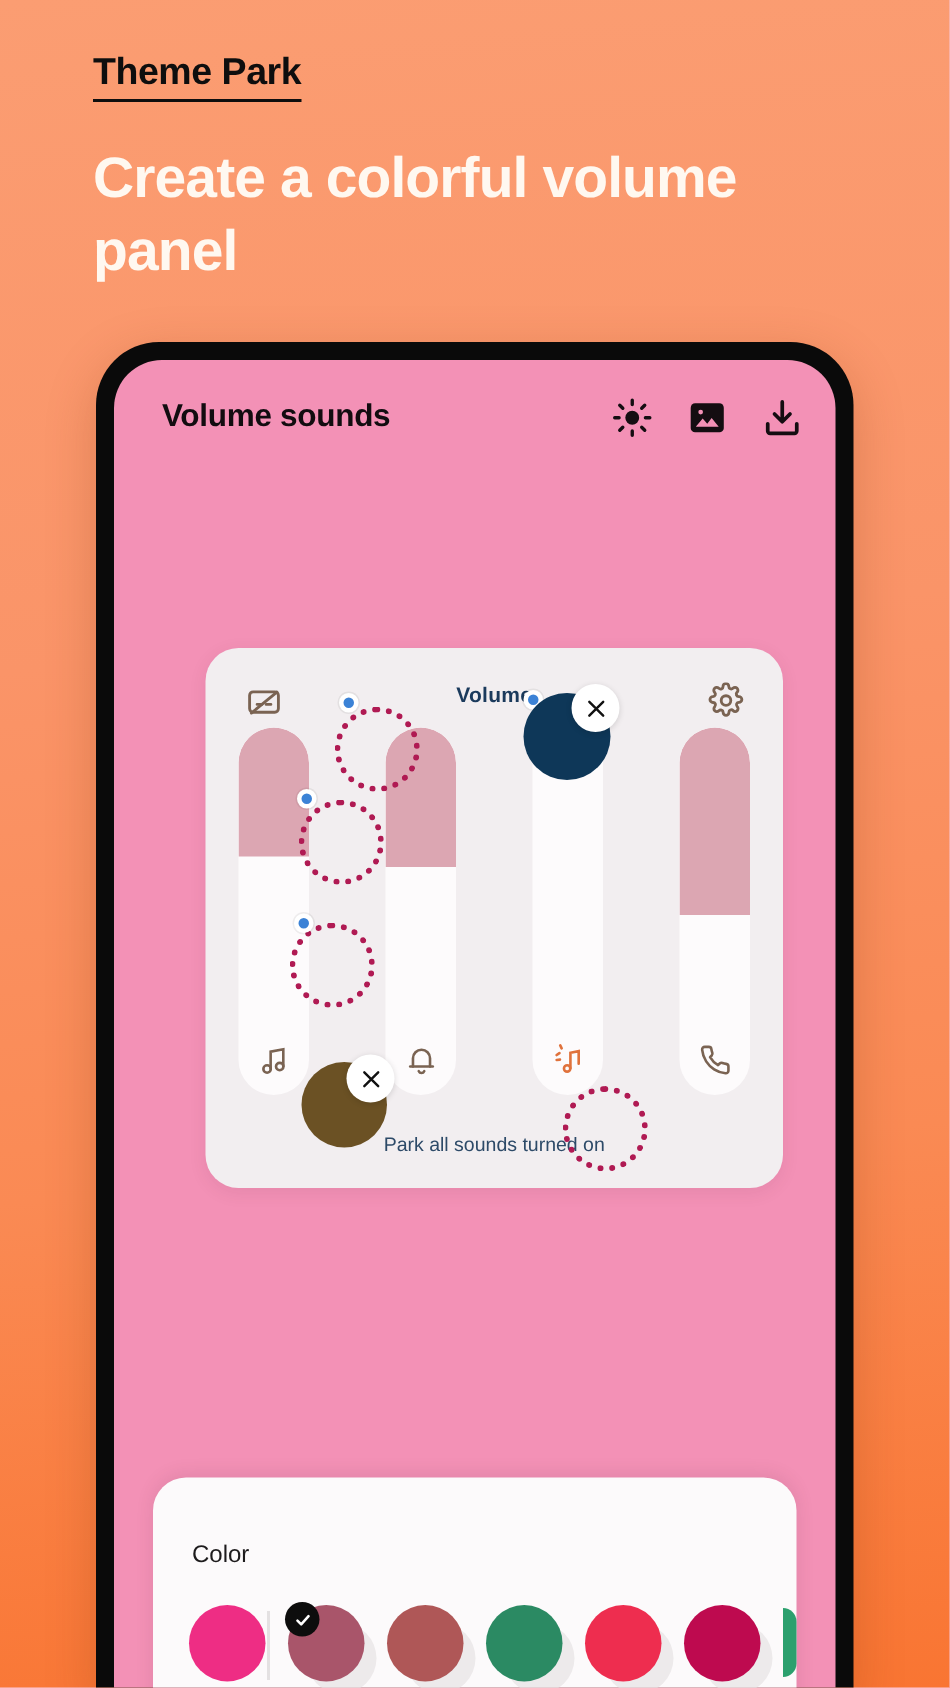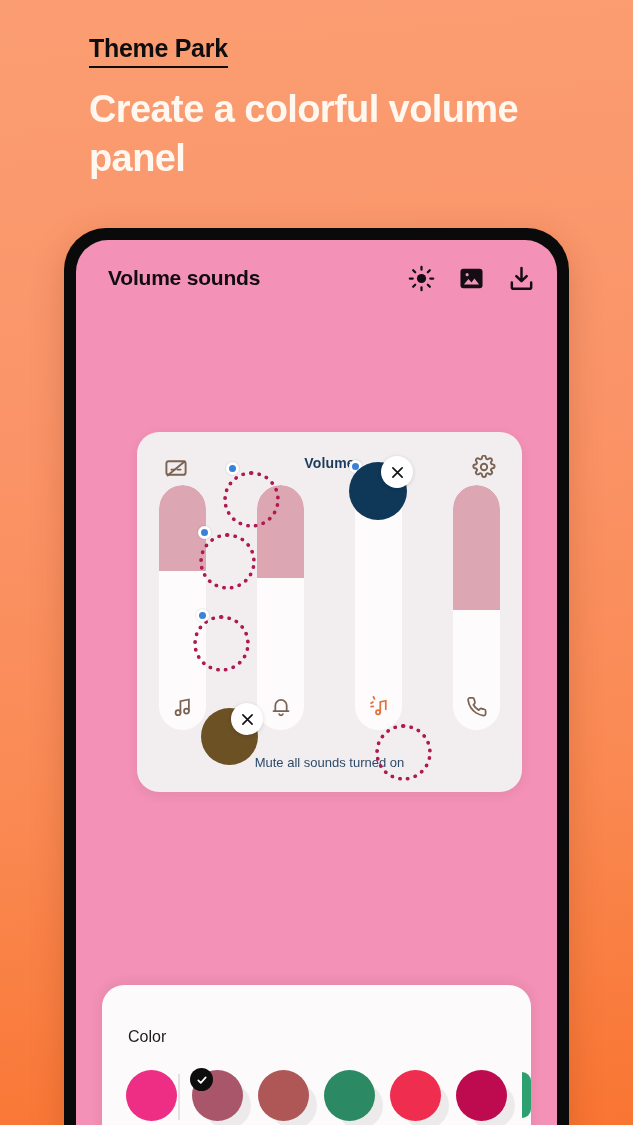--- a/index.html
+++ b/index.html
@@ -4,30 +4,30 @@
 <style>
   * { margin:0; padding:0; box-sizing:border-box; }
   html, body { width:633px; height:1125px; overflow:hidden; }
   body {
     font-family:"Liberation Sans", sans-serif;
     background:linear-gradient(175deg, #FB9D72 0%, #FA9468 38%, #FA8A54 68%, #F97532 100%);
     position:relative;
   }
 
   
-  .promo { position:absolute; left:89px; top:34px; width:520px; }
+  .promo { position:absolute; left:62px; top:34px; width:520px; }
   .promo-eyebrow {
     display:inline-block;
     font-size:25px; font-weight:bold; color:#0e0e0e;
     letter-spacing:-0.3px;
     border-bottom:2.5px solid #0e0e0e;
     padding-bottom:3px;
   }
   .promo-title {
-    margin-top:17px;
+    margin-top:27px;
     font-size:38px; line-height:1.28; font-weight:bold;
     color:#FFF8F0; letter-spacing:-0.6px;
     max-width:470px;
   }
 
   
   .phone {
     position:absolute; left:64px; top:228px;
     width:505px; height:905px;
     background:#0a0a0a;
@@ -257,21 +257,21 @@
         <div class="slider">
           <div class="slider-fill" style="height:51%"></div>
           <span class="slider-icon">
             <svg viewBox="0 0 24 24" fill="none" stroke="#7A6352" stroke-width="1.9" stroke-linecap="round" stroke-linejoin="round">
               <path d="M21.4 16.5v2.9a1.9 1.9 0 01-2.1 1.9 19 19 0 01-8.3-2.9 18.7 18.7 0 01-5.8-5.8A19 19 0 012.3 4.2 1.9 1.9 0 014.2 2.1h2.9a1.9 1.9 0 011.9 1.6c.12.92.35 1.82.68 2.68a1.9 1.9 0 01-.43 2L8.05 9.6a15.2 15.2 0 005.8 5.8l1.2-1.2a1.9 1.9 0 012-.43c.86.33 1.76.56 2.68.68a1.9 1.9 0 011.67 1.95z"></path>
             </svg>
           </span>
         </div>
       </div>
 
-      <div class="vp-footnote">Mute all sounds turned on</div>
+      <div class="vp-footnote">Park all sounds turned on</div>
     </div>
 
     <div class="dot-handle" style="left:150px; top:222px;"></div>
     <div class="ring" style="left:147px; top:231px; width:57px; height:57px;"></div>
 
     <div class="dot-handle" style="left:122px; top:286px;"></div>
     <div class="ring" style="left:123px; top:293px; width:57px; height:57px;"></div>
 
     <div class="dot-handle" style="left:120px; top:369px;"></div>
     <div class="ring" style="left:117px; top:375px; width:57px; height:57px;"></div>

